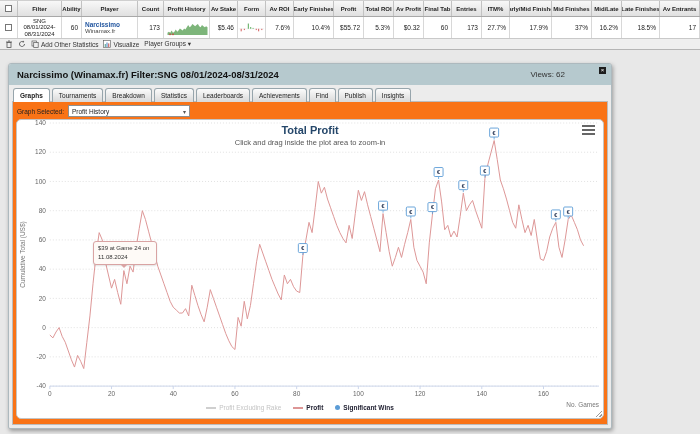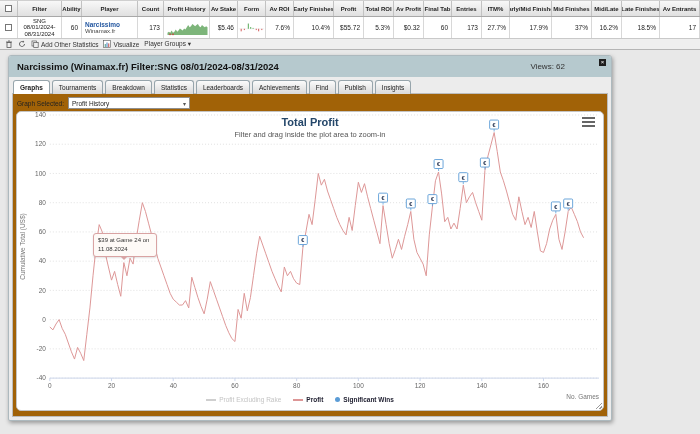--- a/index.html
+++ b/index.html
@@ -22,35 +22,35 @@
   .player-cell { flex-direction:column; align-items:flex-start !important; justify-content:center; padding-left:3px; }
   .player-link { color:#2457a0; font-weight:bold; font-size:6.5px; cursor:pointer; }
   .player-site { color:#444; font-size:6px; }
   .cb { width:7px; height:7px; border:1px solid #777; background:#fff; display:inline-block; }
   .toolbar { display:flex; align-items:center; gap:5px; height:11px; background:#efefef;
              border-bottom:1px solid #b5b5b5; padding-left:5px; font-size:6.5px; color:#333; }
   .tool-ic { width:8px; height:8px; display:inline-block; }
   .tool-btn { display:flex; align-items:center; gap:2px; cursor:pointer; }
 
   
-  .panel { position:absolute; left:8px; top:55px; width:604px; height:366px;
+  .panel { position:absolute; left:8px; top:63px; width:604px; height:366px;
            background:#ececec; border:1px solid #adb9be; border-radius:3px 3px 2px 2px;
            box-shadow:1px 2px 4px rgba(0,0,0,.35); }
   .panel-header { position:absolute; left:0; top:0; right:0; height:21px; background:#b6c9ce;
                   border-radius:2px 2px 0 0; }
   .panel-title { position:absolute; left:8px; top:5px; font-size:9.5px; font-weight:bold; color:#121212; }
   .panel-views { position:absolute; right:46px; top:6px; font-size:8px; color:#333; }
   .panel-close { position:absolute; right:5px; top:3px; width:7px; height:7px; background:#1d1d1d;
                  color:#fff; font-size:6px; line-height:7px; text-align:center; cursor:pointer; }
   .tabs { position:absolute; left:4px; top:21px; height:17px; display:flex; align-items:flex-end; gap:2px; z-index:2; }
   .tab { font-size:6.5px; color:#222; padding:3px 6px; border:1px solid #97a5ac; border-bottom:none;
          border-radius:3px 3px 0 0; background:linear-gradient(#fbfbfb,#d9d9d9); cursor:pointer; white-space:nowrap; }
   .tab.active { background:#fff; font-weight:bold; }
   .panel-content { position:absolute; left:3px; right:3px; top:37px; bottom:3px;
-                   background:#a16207; border:1px solid #bcbcbc;padding-left:40px; }
+                   background:#f97316; border:1px solid #bcbcbc;padding-left:40px; }
   .graph-row { position:absolute; left:4px; top:3px; display:flex; align-items:center; gap:4px;
                font-size:6.5px; color:#222; }
   .g-select { width:122px; height:12px; border:1px solid #8f8f8f; background:#fff; display:flex;
               align-items:center; justify-content:space-between; padding:0 3px; font-size:6.5px; cursor:pointer; }
   .g-select .arrow { color:#555; font-size:6px; }
 
   
   .chart-box { position:absolute; left:3px; right:3px; top:17px; bottom:5px; background:#fff;
                border:1px solid #c4c4c4; border-radius:5px; }
   .chart-title { position:absolute; top:4px; left:0; right:0; text-align:center;
@@ -207,21 +207,21 @@
   <div class="panel-content">
     <div class="graph-row">
       <span>Graph Selected:</span>
       <span class="g-select">
         <span>Profit History</span>
         <span class="arrow">▾</span>
       </span>
     </div>
     <div class="chart-box">
       <div class="chart-title">Total Profit</div>
-      <div class="chart-subtitle">Filter and drag inside the plot area to zoom-in</div>
+      <div class="chart-subtitle">Click and drag inside the plot area to zoom-in</div>
       <svg id="chart-svg" viewBox="0 0 589 299" preserveAspectRatio="none">
           <line x1="33" x2="585" y1="267" y2="267" stroke="#d4d4d4" stroke-width="0.7" stroke-dasharray="1,2"></line>
           <text x="29" y="269.2" text-anchor="end" font-size="6.5" fill="#666">-40</text>
           <line x1="33" x2="585" y1="237.66666666666666" y2="237.66666666666666" stroke="#d4d4d4" stroke-width="0.7" stroke-dasharray="1,2"></line>
           <text x="29" y="239.86666666666665" text-anchor="end" font-size="6.5" fill="#666">-20</text>
           <line x1="33" x2="585" y1="208.33333333333334" y2="208.33333333333334" stroke="#d4d4d4" stroke-width="0.7" stroke-dasharray="1,2"></line>
           <text x="29" y="210.53333333333333" text-anchor="end" font-size="6.5" fill="#666">0</text>
           <line x1="33" x2="585" y1="179" y2="179" stroke="#d4d4d4" stroke-width="0.7" stroke-dasharray="1,2"></line>
           <text x="29" y="181.2" text-anchor="end" font-size="6.5" fill="#666">20</text>
           <line x1="33" x2="585" y1="149.66666666666669" y2="149.66666666666669" stroke="#d4d4d4" stroke-width="0.7" stroke-dasharray="1,2"></line>

